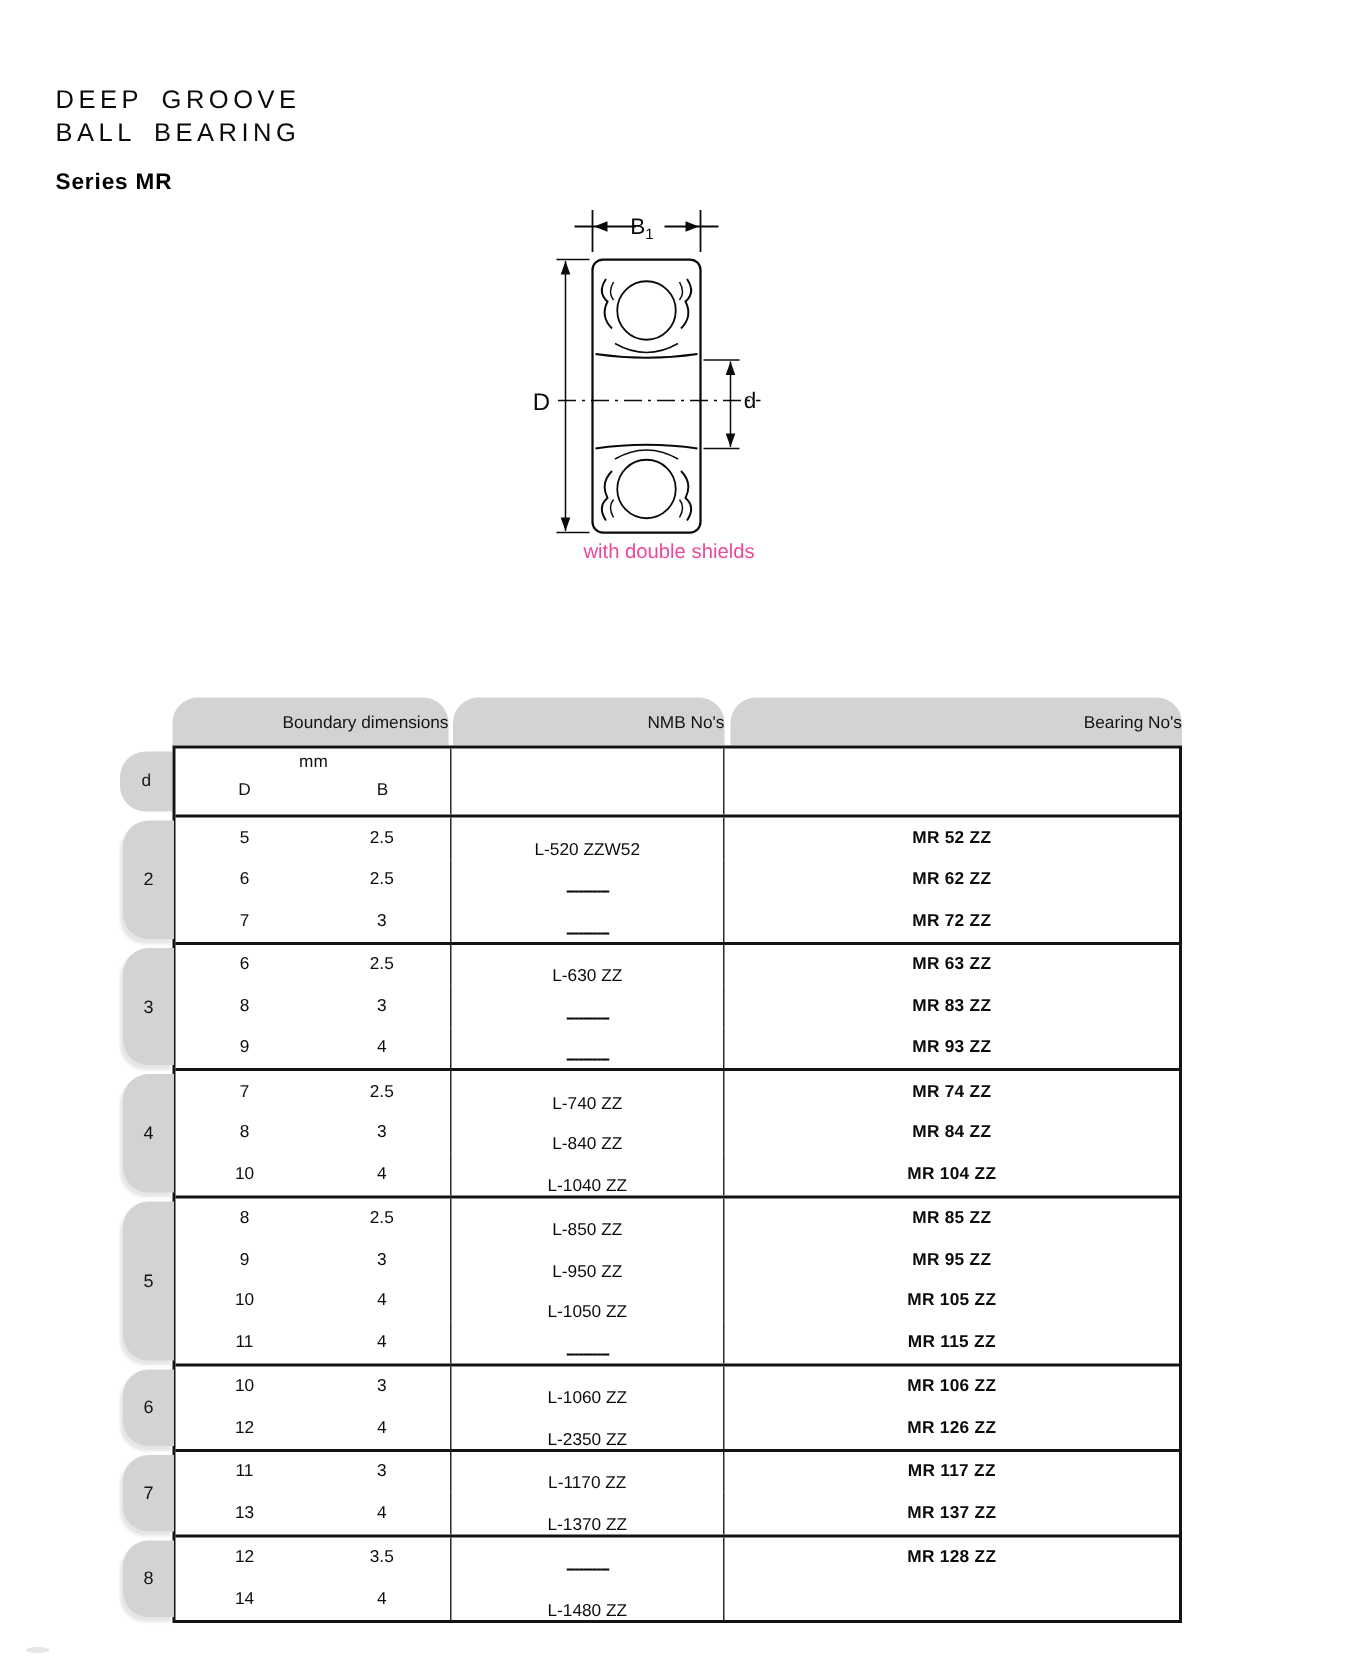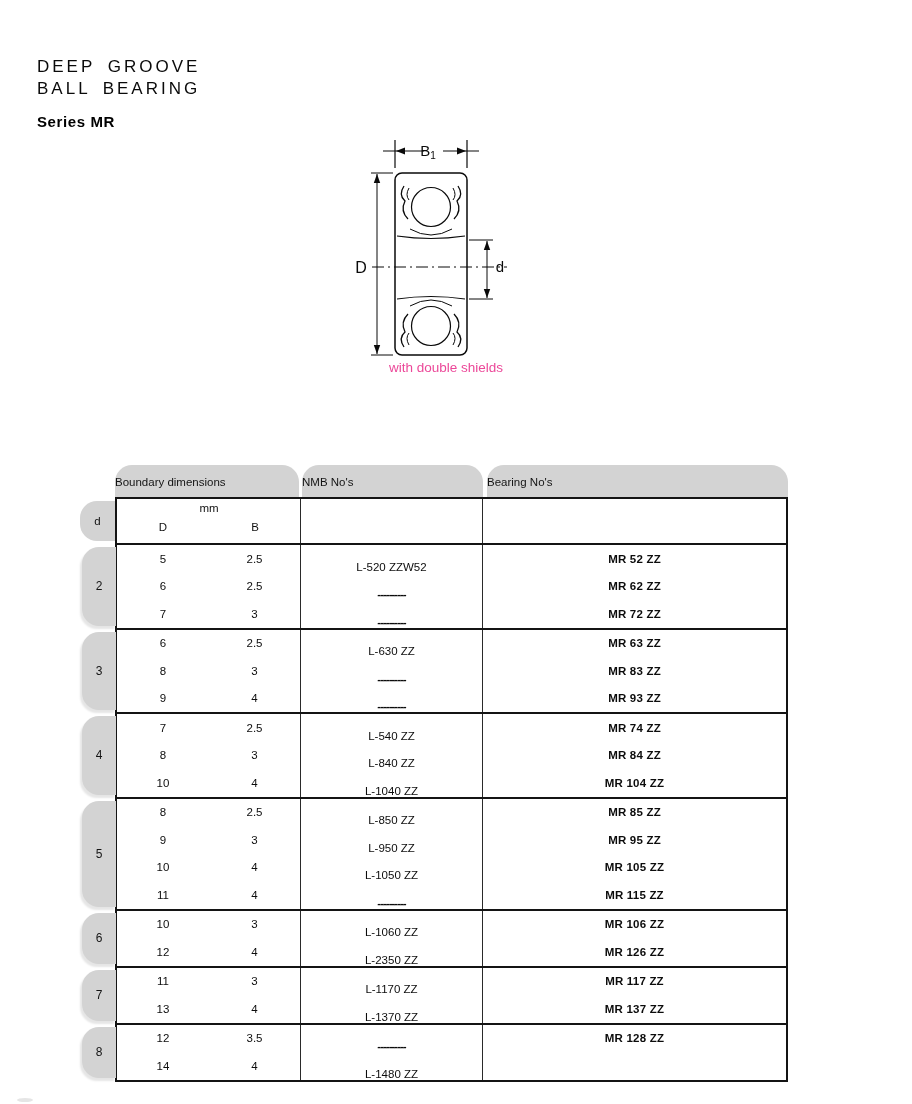--- a/index.html
+++ b/index.html
@@ -11,21 +11,21 @@
   .title-block{position:absolute;left:37px;top:56px;}
   .title-line{font-size:17px;line-height:22px;letter-spacing:3px;word-spacing:5px;color:#0a0a0a;font-weight:500;}
   .series{margin-top:13px;font-size:15px;font-weight:bold;letter-spacing:.6px;color:#000;}
   
   .diagram-svg{position:absolute;left:338px;top:131px;}
   .diagram-caption{position:absolute;left:354px;top:360px;width:184px;text-align:center;
     font-size:13.5px;color:#ec4899;}
   
   .tbl-wrap{position:absolute;left:80px;top:465px;width:708px;}
   .col-tab{position:absolute;top:0;height:32px;background:var(--tabgray);
-    border-radius:17px 17px 0 0;text-align:left;line-height:34px;font-size:11.5px;color:#141414;}
+    border-radius:17px 17px 0 0;text-align:right;line-height:34px;font-size:11.5px;color:#141414;}
   .tab-bd{left:35px;width:184px;}
   .tab-nmb{left:222px;width:181px;}
   .tab-brg{left:407px;width:301px;}
   .tbl-box{position:absolute;left:35px;top:32px;width:673px;border:2px solid var(--bdark);
     background:#fff;box-sizing:border-box;}
   .subheader{position:relative;height:44px;border-bottom:2px solid var(--bdark);display:grid;
     grid-template-columns:184px 182px 1fr;}
   .sh-cell{box-sizing:border-box;position:relative;}
   .sh-cell.b1{border-right:1.5px solid var(--bline);}
   .sh-cell.b2{border-right:1.5px solid var(--bline);}
@@ -231,21 +231,21 @@
           <div class="grp">
             <div class="grp-tab">4</div>
             <div class="row">
               <div class="cell c-d">
                 <span>7</span>
               </div>
               <div class="cell c-b">
                 <span>2.5</span>
               </div>
               <div class="cell c-nmb">
-                <span>L-540 ZZ</span>
+                <span>L-740 ZZ</span>
               </div>
               <div class="cell c-brg">
                 <span>MR 74 ZZ</span>
               </div>
             </div>
             <div class="row">
               <div class="cell c-d">
                 <span>8</span>
               </div>
               <div class="cell c-b">

